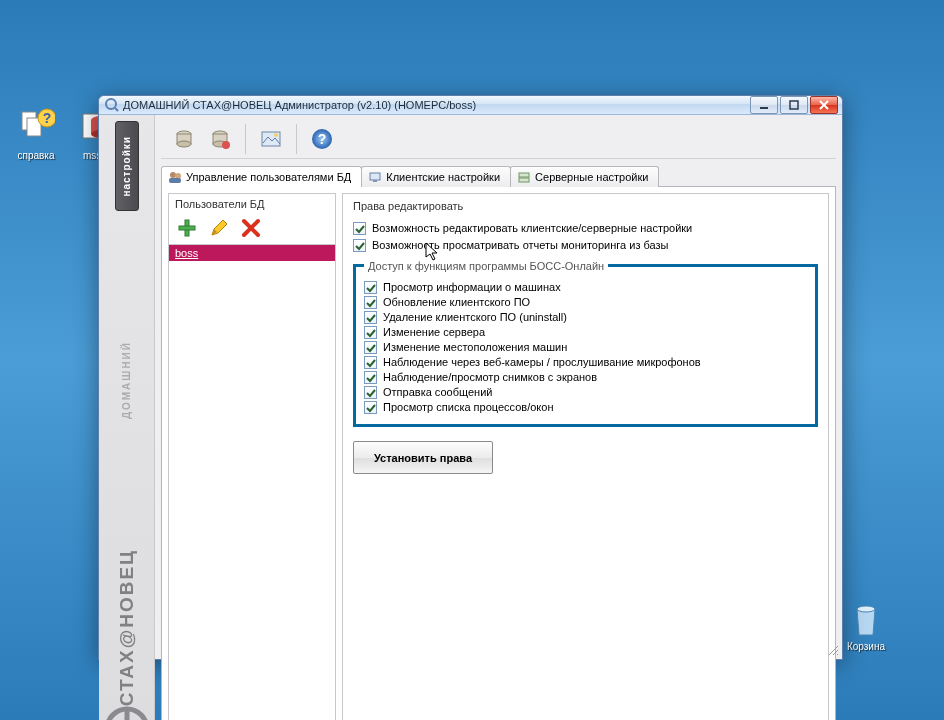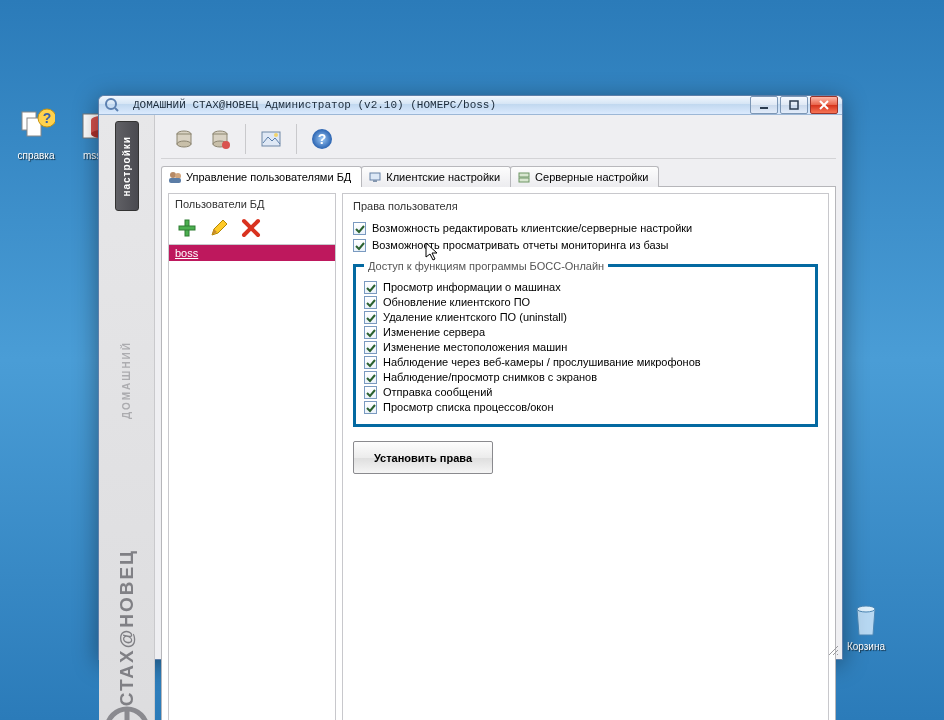--- a/index.html
+++ b/index.html
@@ -17,21 +17,21 @@
       background: #efeff2; border: 1px solid #5d7fa9; border-radius: 6px 6px 0 0;
       box-shadow: 0 4px 24px rgba(0,0,0,.4);
       display: flex; flex-direction: column;
     }
     .titlebar {
       height: 28px; background: linear-gradient(180deg, #f2f7fd 0%, #d5e5f5 45%, #c1d8ef 46%, #dbeafe 100%);
       border-radius: 6px 6px 0 0; display: flex; align-items: center; padding: 0 2px 0 6px;
       border-bottom: 1px solid #9cb7d6;
     }
     .titlebar .app-icon svg{ display:block }
-    .title-text { margin-left: 14px; font-size: 11px; color: #1c2b3a; flex: 1; font-family: Liberation Mono, monospace; }
+    .title-text { margin-left: 4px; font-size: 11px; color: #1c2b3a; flex: 1; }
     .winbtns { display: flex; gap: 2px; margin-right: 2px; }
     .winbtn {
       width: 28px; height: 18px; border: 1px solid #7c96b5; border-radius: 2px;
       background: linear-gradient(180deg, #f5f9ff 0%, #dfe8f4 50%, #c9d8eb 51%, #e2ecfa 100%);
       display: flex; align-items: center; justify-content: center; cursor: pointer;
     }
     .winbtn.close { background: linear-gradient(180deg, #ffb7a7 0%, #e8634a 50%, #d5321c 51%, #f77455 100%); border-color:#9b332a }
     .winbtn svg{display:block}
     .body { flex: 1; display: flex; }
     .sidebar-rail {
@@ -266,21 +266,21 @@
                   <line x1="17" y1="3" x2="3" y2="17" stroke="#d9321f" stroke-width="4" stroke-linecap="round"></line>
                 </svg>
             </div>
           </div>
           <div class="user-list">
             <div class="user-item selected">boss</div>
           </div>
         </div>
 
         <div class="right-pane">
-          <div class="section-title">Права пользователя</div>
+          <div class="section-title">Права редактировать</div>
 
           <label class="chk">
             <span class="chkbox">
                 <svg width="10" height="10">
                   <polyline points="1,5 4,8 9,2" fill="none" stroke="#2b6230" stroke-width="2"></polyline>
                 </svg>
               </span>
             <span>Возможность редактировать клиентские/серверные настройки</span>
           </label>
           <label class="chk">

